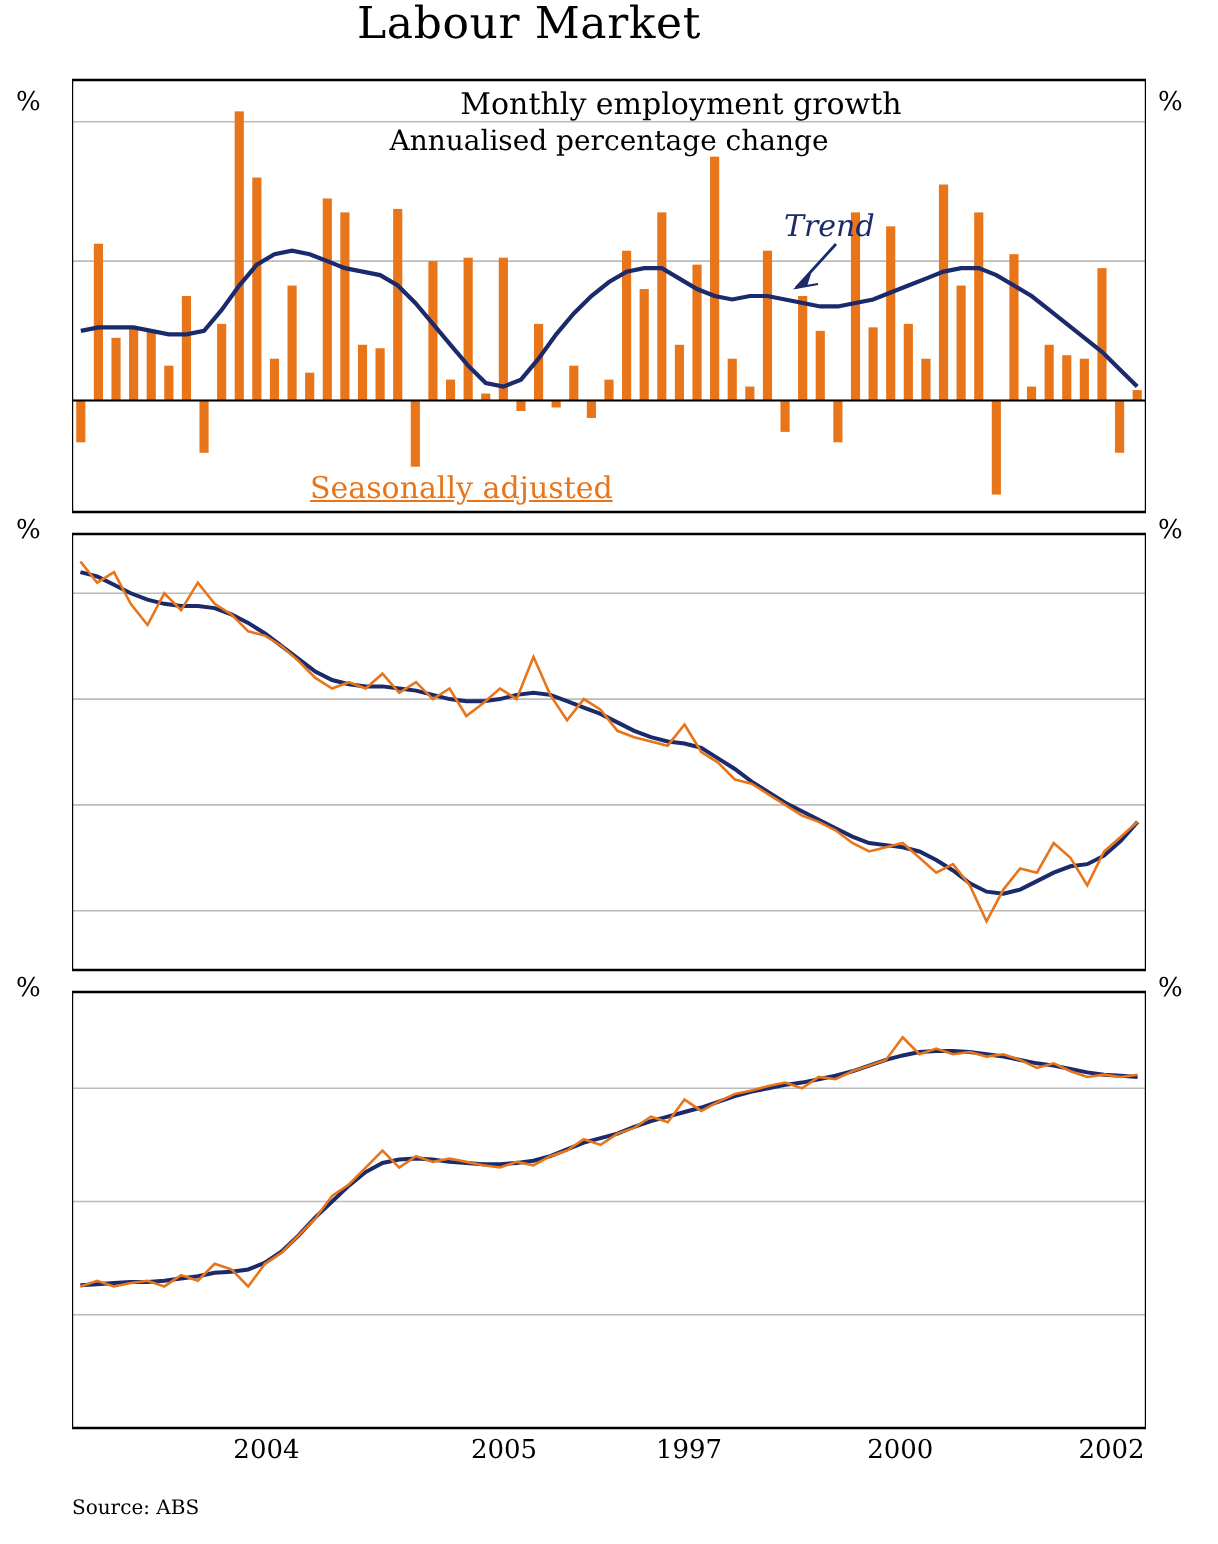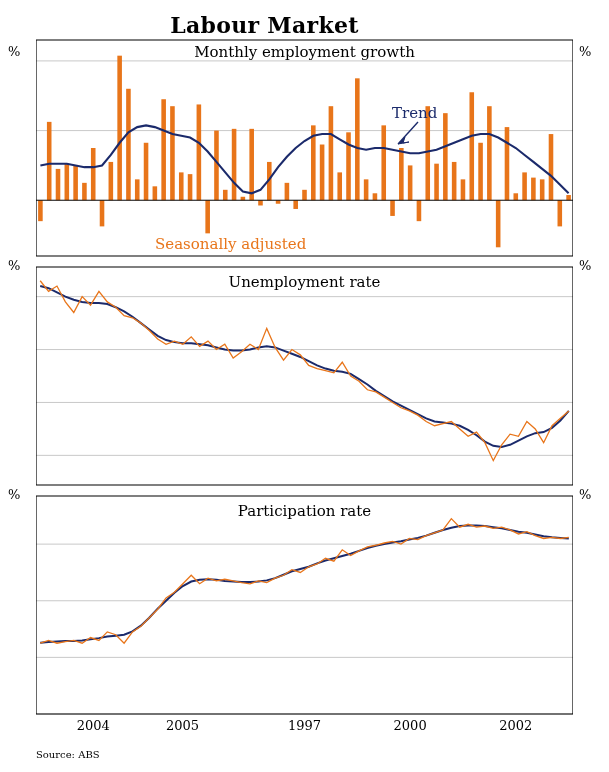--- a/index.html
+++ b/index.html
@@ -5,36 +5,36 @@
   html,body{margin:0;padding:0;}
   body{
     width:609px;height:772px;background:#ffffff;
     font-family:"DejaVu Serif", serif;
     color:#000;
     position:relative;
     overflow:hidden;
   }
   #wrap{position:absolute;left:0;top:0;width:609px;height:772px;}
   .title{
-    position:absolute;top:12px;left:0;width:529px;text-align:center;
-    font-family:"DejaVu Serif", serif;font-weight:bold;font-size:22px;letter-spacing:0.3px;
+    position:absolute;top:0;left:0;width:529px;text-align:center;
+    font-family:"DejaVu Serif", serif;font-weight:normal;font-size:22px;letter-spacing:0.3px;
   }
   .panel{position:absolute;left:36px;width:537px;}
   svg{display:block;}
-  .axlabel{position:absolute;font-size:13px;}
+  .axlabel{position:absolute;font-size:13px;margin-left:40px;}
   .unit{position:absolute;font-size:13px;}
   .paneltitle{
-    position:absolute;width:537px;text-align:center;font-size:15px;
+    position:absolute;width:537px;text-align:center;font-size:15px;margin-left:36px;
   }
   .subtitle{position:absolute;width:537px;text-align:center;font-size:14px;}
   .source{position:absolute;left:36px;top:749px;font-size:10px;}
   .tick{font-size:13px;font-family:"DejaVu Serif", serif;}
   .annot{position:absolute;font-size:15px;}
   .orangeTxt{color:#E8751A;}
-  .navyTxt{color:#1B2A6B;}
+  .navyTxt{color:#1B2A6B;font-style:italic;}
 </style>
 </head>
 <body>
 
 <div id="wrap">
 
   <div class="title">Labour Market</div>
 
   <div class="panel" id="panel1" style="top:38px;height:220px;">
     <svg id="svg1" width="537" height="220">
@@ -114,22 +114,23 @@
         <rect x="530.3095081967214" y="157.03225806451613" width="4.577704918032787" height="5.225806451612897" fill="#E8751A"></rect>
         <line x1="0" y1="162.25806451612902" x2="537" y2="162.25806451612902" stroke="#000" stroke-width="0.9"></line>
         <path d="M4.40,127.42 L13.20,125.68 L22.01,125.68 L30.81,125.68 L39.61,127.42 L48.42,129.16 L57.22,129.16 L66.02,127.42 L74.83,116.97 L83.63,104.77 L92.43,94.32 L101.24,89.10 L110.04,87.35 L118.84,89.10 L127.65,92.58 L136.45,96.06 L145.25,97.81 L154.06,99.55 L162.86,104.77 L171.66,113.48 L180.47,123.94 L189.27,134.39 L198.07,144.84 L206.88,153.55 L215.68,155.29 L224.48,151.81 L233.29,141.35 L242.09,129.16 L250.89,118.71 L259.70,110.00 L268.50,103.03 L277.30,97.81 L286.11,96.06 L294.91,96.06 L303.71,101.29 L312.52,106.52 L321.32,110.00 L330.12,111.74 L338.93,110.00 L347.73,110.00 L356.53,111.74 L365.34,113.48 L374.14,115.23 L382.94,115.23 L391.75,113.48 L400.55,111.74 L409.35,108.26 L418.16,104.77 L426.96,101.29 L435.76,97.81 L444.57,96.06 L453.37,96.06 L462.17,99.55 L470.98,104.77 L479.78,110.00 L488.58,116.97 L497.39,123.94 L506.19,130.90 L514.99,137.87 L523.80,146.58 L532.60,155.29 " fill="none" stroke="#1B2A6B" stroke-width="2.1"></path>
         <line x1="382" y1="84" x2="362" y2="106" stroke="#1B2A6B" stroke-width="1.4"></line>
         <path d="M362,106 L369,99 L367,105 L373,104 Z" fill="#1B2A6B" stroke="#1B2A6B"></path>
       </svg>
   </div>
   <div class="unit" style="left:8px;top:44px;">%</div>
   <div class="unit" style="left:579px;top:44px;">%</div>
   <div class="paneltitle" style="left:36px;top:43px;">Monthly employment growth</div>
+  <div class="subtitle" style="left:36px;top:63px;">Annualised percentage change</div>
   <div class="annot navyTxt" style="left:392px;top:104px;">Trend</div>
-  <div class="annot orangeTxt" style="left:155px;top:235px;">Seasonally adjusted</div>
+  <div class="annot orangeTxt" style="left:155px;top:235px;text-decoration:underline;">Seasonally adjusted</div>
 
   <div class="panel" id="panel2" style="top:265px;height:222px;">
     <svg id="svg2" width="537" height="222">
         <line x1="0" y1="190.36893203883497" x2="537" y2="190.36893203883497" stroke="#BBBBBB" stroke-width="0.8"></line>
         <text x="-6" y="194.86893203883497" text-anchor="end" class="tick" fill="#000">4.0</text>
         <text x="543" y="194.86893203883497" text-anchor="start" class="tick" fill="#000">4.0</text>
         <line x1="0" y1="137.45631067961168" x2="537" y2="137.45631067961168" stroke="#BBBBBB" stroke-width="0.8"></line>
         <text x="-6" y="141.95631067961168" text-anchor="end" class="tick" fill="#000">4.5</text>
         <text x="543" y="141.95631067961168" text-anchor="start" class="tick" fill="#000">4.5</text>
         <line x1="0" y1="84.54368932038838" x2="537" y2="84.54368932038838" stroke="#BBBBBB" stroke-width="0.8"></line>
@@ -141,21 +142,20 @@
         <line x1="0" y1="2" x2="537" y2="2" stroke="#000" stroke-width="1.2"></line>
         <line x1="0" y1="220" x2="537" y2="220" stroke="#000" stroke-width="1.2"></line>
         <line x1="0" y1="2" x2="0" y2="220" stroke="#000" stroke-width="1.2"></line>
         <line x1="537" y1="2" x2="537" y2="220" stroke="#000" stroke-width="1.2"></line>
         <path d="M4.20,21.05 L12.59,23.17 L20.98,27.40 L29.37,31.63 L37.76,34.81 L46.15,36.92 L54.54,37.98 L62.93,37.98 L71.32,39.04 L79.71,42.21 L88.10,46.45 L96.49,51.74 L104.88,58.09 L113.27,64.44 L121.66,70.79 L130.05,75.02 L138.45,77.14 L146.84,78.19 L155.23,78.19 L163.62,79.25 L172.01,80.31 L180.40,82.43 L188.79,84.54 L197.18,85.60 L205.57,85.60 L213.96,84.54 L222.35,82.43 L230.74,81.37 L239.13,82.43 L247.52,85.60 L255.91,88.78 L264.30,91.95 L272.70,96.18 L281.09,100.42 L289.48,103.59 L297.87,105.71 L306.26,106.77 L314.65,108.88 L323.04,114.17 L331.43,119.47 L339.82,125.82 L348.21,131.11 L356.60,136.40 L364.99,140.63 L373.38,144.86 L381.77,149.10 L390.16,153.33 L398.55,156.50 L406.95,157.56 L415.34,158.62 L423.73,160.74 L432.12,164.97 L440.51,170.26 L448.90,176.61 L457.29,180.84 L465.68,181.90 L474.07,179.79 L482.46,175.55 L490.85,171.32 L499.24,168.15 L507.63,167.09 L516.02,162.85 L524.41,155.45 L532.80,145.92 " fill="none" stroke="#1B2A6B" stroke-width="2"></path>
         <path d="M4.20,15.76 L12.59,26.34 L20.98,21.05 L29.37,36.92 L37.76,47.50 L46.15,31.63 L54.54,40.10 L62.93,26.34 L71.32,36.92 L79.71,42.21 L88.10,50.68 L96.49,52.80 L104.88,58.09 L113.27,65.50 L121.66,73.96 L130.05,79.25 L138.45,76.08 L146.84,79.25 L155.23,71.84 L163.62,81.37 L172.01,76.08 L180.40,84.54 L188.79,79.25 L197.18,93.01 L205.57,86.66 L213.96,79.25 L222.35,84.54 L230.74,63.38 L239.13,82.43 L247.52,95.13 L255.91,84.54 L264.30,89.83 L272.70,100.42 L281.09,103.59 L289.48,105.71 L297.87,107.83 L306.26,97.24 L314.65,111.00 L323.04,116.29 L331.43,124.76 L339.82,126.87 L348.21,132.17 L356.60,137.46 L364.99,142.75 L373.38,145.92 L381.77,150.16 L390.16,156.50 L398.55,160.74 L406.95,158.62 L415.34,156.50 L423.73,163.91 L432.12,171.32 L440.51,167.09 L448.90,177.67 L457.29,195.66 L465.68,179.79 L474.07,169.20 L482.46,171.32 L490.85,156.50 L499.24,163.91 L507.63,177.67 L516.02,160.74 L524.41,153.33 L532.80,145.92 " fill="none" stroke="#E8751A" stroke-width="1.3"></path>
       </svg>
   </div>
   <div class="unit" style="left:8px;top:258px;">%</div>
   <div class="unit" style="left:579px;top:258px;">%</div>
-  <div class="paneltitle" style="left:36px;top:273px;">Unemployment rate</div>
 
   <div class="panel" id="panel3" style="top:494px;height:222px;">
     <svg id="svg3" width="537" height="222">
         <line x1="0" y1="220" x2="537" y2="220" stroke="#BBBBBB" stroke-width="0.8"></line>
         <text x="-6" y="224.5" text-anchor="end" class="tick" fill="#000">62</text>
         <text x="543" y="224.5" text-anchor="start" class="tick" fill="#000">62</text>
         <line x1="0" y1="163.3766233766233" x2="537" y2="163.3766233766233" stroke="#BBBBBB" stroke-width="0.8"></line>
         <text x="-6" y="167.8766233766233" text-anchor="end" class="tick" fill="#000">63</text>
         <text x="543" y="167.8766233766233" text-anchor="start" class="tick" fill="#000">63</text>
         <line x1="0" y1="106.7532467532466" x2="537" y2="106.7532467532466" stroke="#BBBBBB" stroke-width="0.8"></line>
@@ -167,24 +167,23 @@
         <line x1="0" y1="2" x2="537" y2="2" stroke="#000" stroke-width="1.2"></line>
         <line x1="0" y1="220" x2="537" y2="220" stroke="#000" stroke-width="1.2"></line>
         <line x1="0" y1="2" x2="0" y2="220" stroke="#000" stroke-width="1.2"></line>
         <line x1="537" y1="2" x2="537" y2="220" stroke="#000" stroke-width="1.2"></line>
         <path d="M4.20,148.65 L12.59,148.09 L20.98,147.52 L29.37,146.96 L37.76,146.96 L46.15,146.39 L54.54,145.26 L62.93,144.12 L71.32,142.43 L79.71,141.86 L88.10,140.73 L96.49,137.33 L104.88,131.67 L113.27,123.74 L121.66,114.68 L130.05,106.75 L138.45,98.83 L146.84,92.03 L155.23,87.50 L163.62,85.80 L172.01,85.24 L180.40,85.80 L188.79,86.94 L197.18,87.50 L205.57,88.07 L213.96,88.07 L222.35,87.50 L230.74,86.37 L239.13,84.10 L247.52,80.71 L255.91,77.31 L264.30,75.04 L272.70,72.78 L281.09,69.38 L289.48,66.55 L297.87,64.29 L306.26,62.02 L314.65,59.76 L323.04,56.92 L331.43,54.09 L339.82,51.83 L348.21,50.13 L356.60,48.43 L364.99,47.30 L373.38,45.60 L381.77,43.90 L390.16,41.64 L398.55,38.81 L406.95,35.97 L415.34,33.71 L423.73,32.01 L432.12,31.44 L440.51,31.44 L448.90,32.01 L457.29,33.14 L465.68,34.28 L474.07,35.97 L482.46,37.67 L490.85,38.81 L499.24,40.50 L507.63,42.20 L516.02,43.34 L524.41,43.90 L532.80,44.47 " fill="none" stroke="#1B2A6B" stroke-width="2"></path>
         <path d="M4.20,149.22 L12.59,146.39 L20.98,149.22 L29.37,147.52 L37.76,146.39 L46.15,149.22 L54.54,143.56 L62.93,146.39 L71.32,137.90 L79.71,140.73 L88.10,149.22 L96.49,137.90 L104.88,132.23 L113.27,123.74 L121.66,115.25 L130.05,103.92 L138.45,98.26 L146.84,89.77 L155.23,81.27 L163.62,89.77 L172.01,84.10 L180.40,86.94 L188.79,85.24 L197.18,86.94 L205.57,88.63 L213.96,89.77 L222.35,86.94 L230.74,88.63 L239.13,84.10 L247.52,81.27 L255.91,75.61 L264.30,78.44 L272.70,72.78 L281.09,69.95 L289.48,64.29 L297.87,67.12 L306.26,55.79 L314.65,61.45 L323.04,56.92 L331.43,52.96 L339.82,51.26 L348.21,49.00 L356.60,47.30 L364.99,50.13 L373.38,44.47 L381.77,45.60 L390.16,41.64 L398.55,38.81 L406.95,35.97 L415.34,24.65 L423.73,33.14 L432.12,30.31 L440.51,33.14 L448.90,32.01 L457.29,34.28 L465.68,33.14 L474.07,35.97 L482.46,39.94 L490.85,37.67 L499.24,41.64 L507.63,44.47 L516.02,43.34 L524.41,44.47 L532.80,43.34 " fill="none" stroke="#E8751A" stroke-width="1.3"></path>
       </svg>
   </div>
   <div class="unit" style="left:8px;top:487px;">%</div>
   <div class="unit" style="left:579px;top:487px;">%</div>
-  <div class="paneltitle" style="left:36px;top:502px;">Participation rate</div>
 
   <div id="xticks">
       <div class="axlabel" style="left: 71.2213px; top: 718px; width: 44px; text-align: center;">2004</div>
-      <div class="axlabel" style="left: 166px; top: 718px; width: 44px; ">2005</div>
+      <div class="axlabel" style="left: 190px; top: 718px; width: 44px; text-align: center;">2005</div>
       <div class="axlabel" style="left: 282.5px; top: 718px; width: 44px; text-align: center;">1997</div>
       <div class="axlabel" style="left: 388.139px; top: 718px; width: 44px; text-align: center;">2000</div>
       <div class="axlabel" style="left: 493.779px; top: 718px; width: 44px; text-align: center;">2002</div>
     </div>
 
   <div class="source">Source: ABS</div>
 </div>
 
 </body></html>

